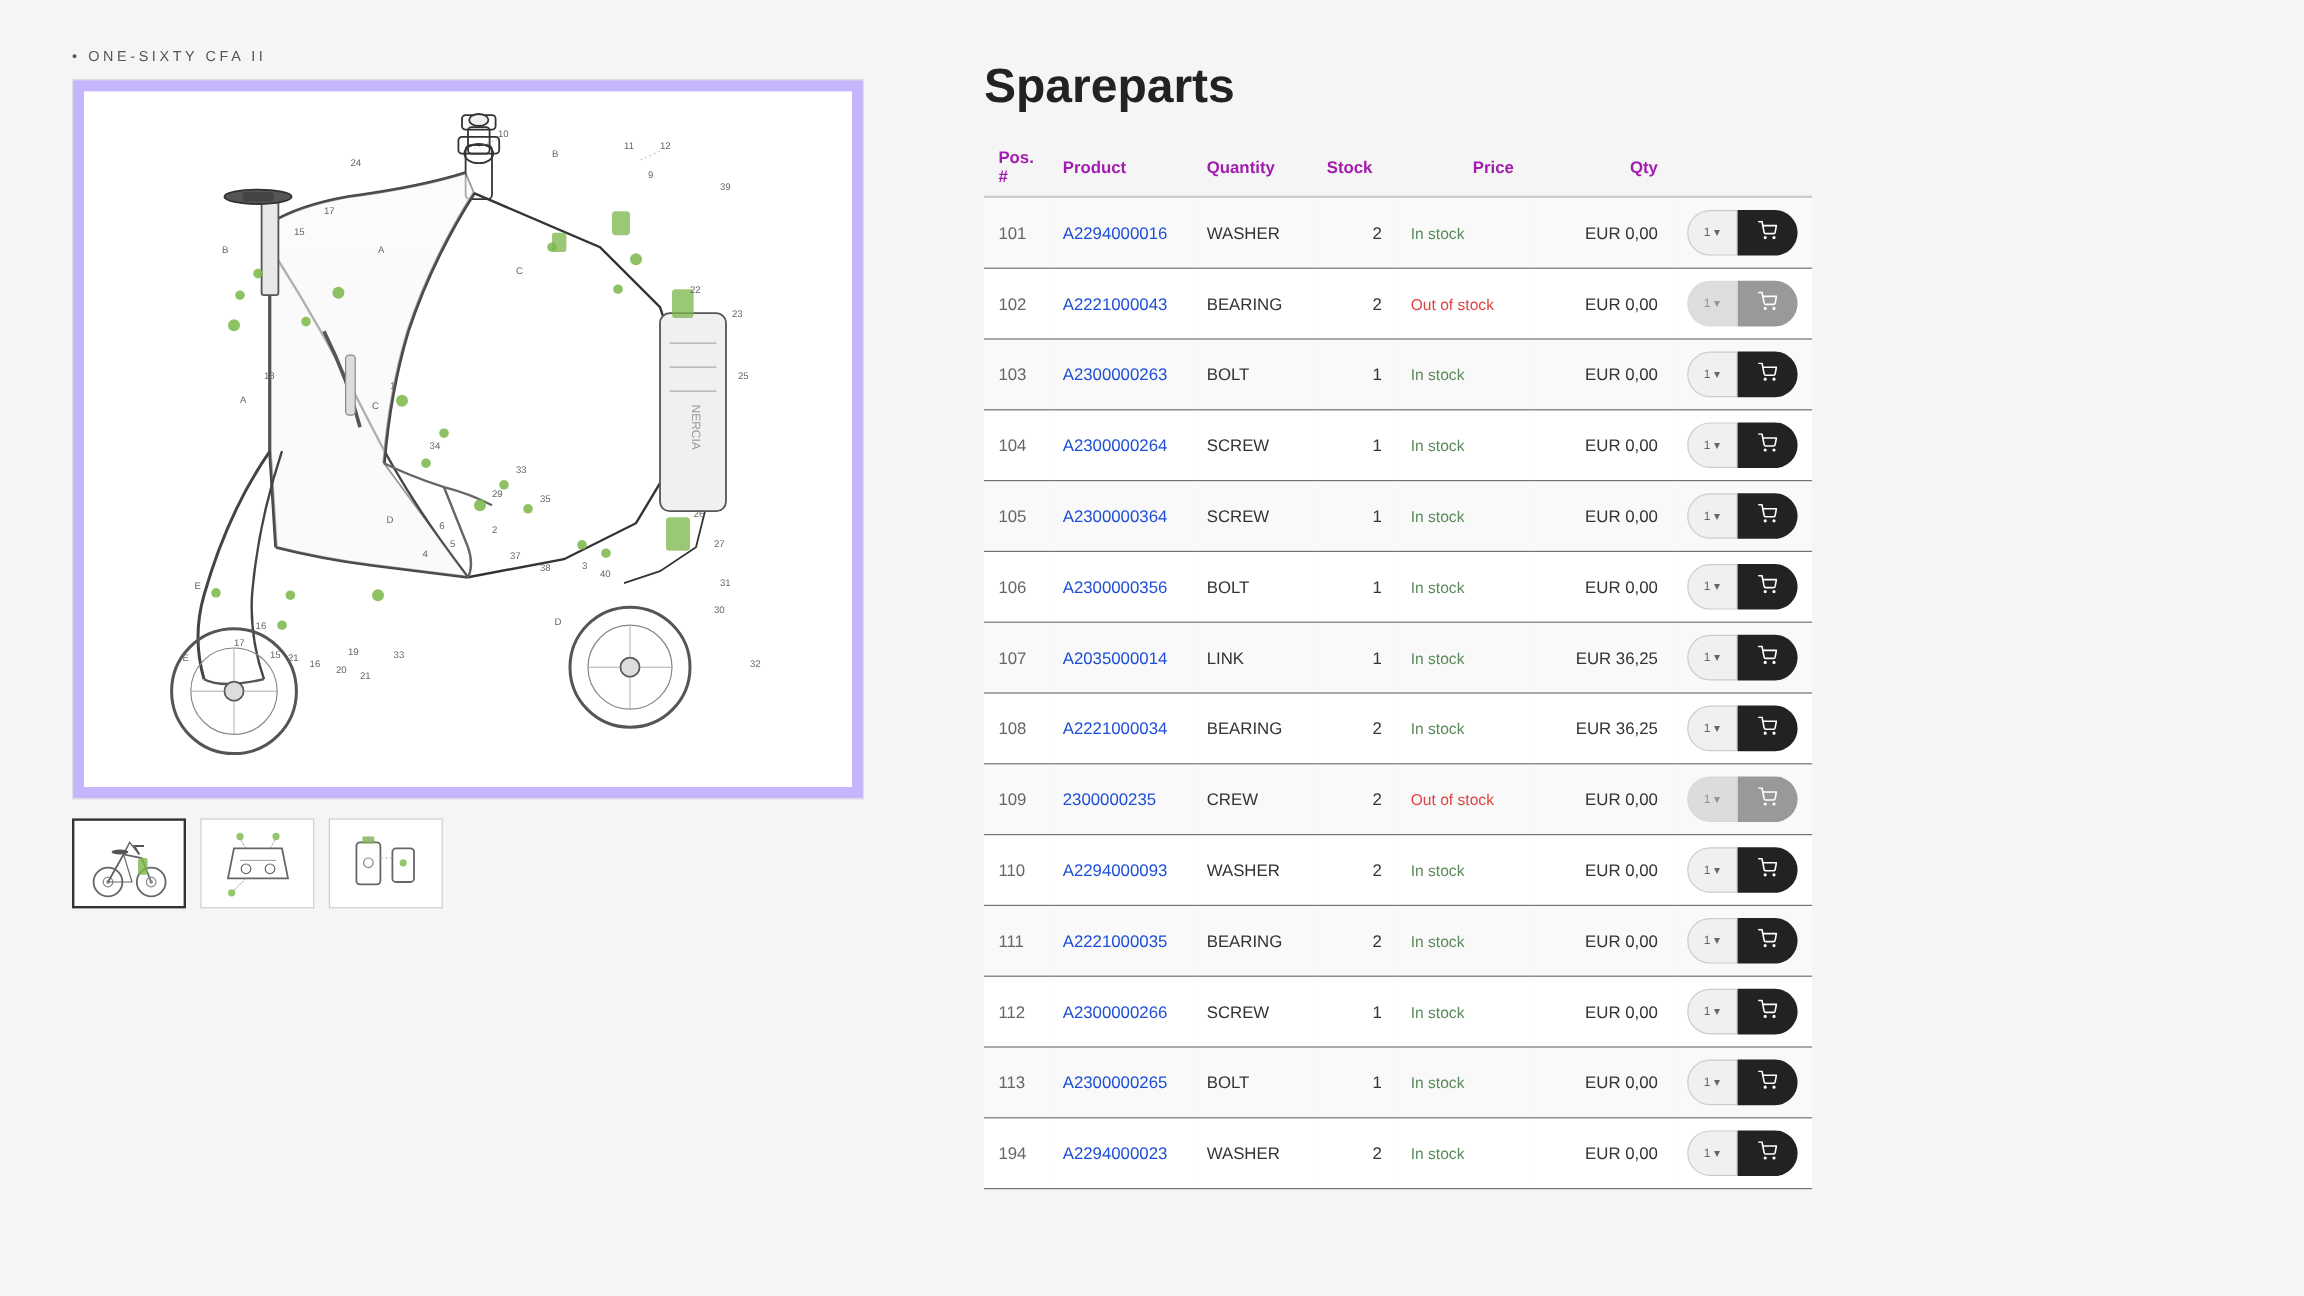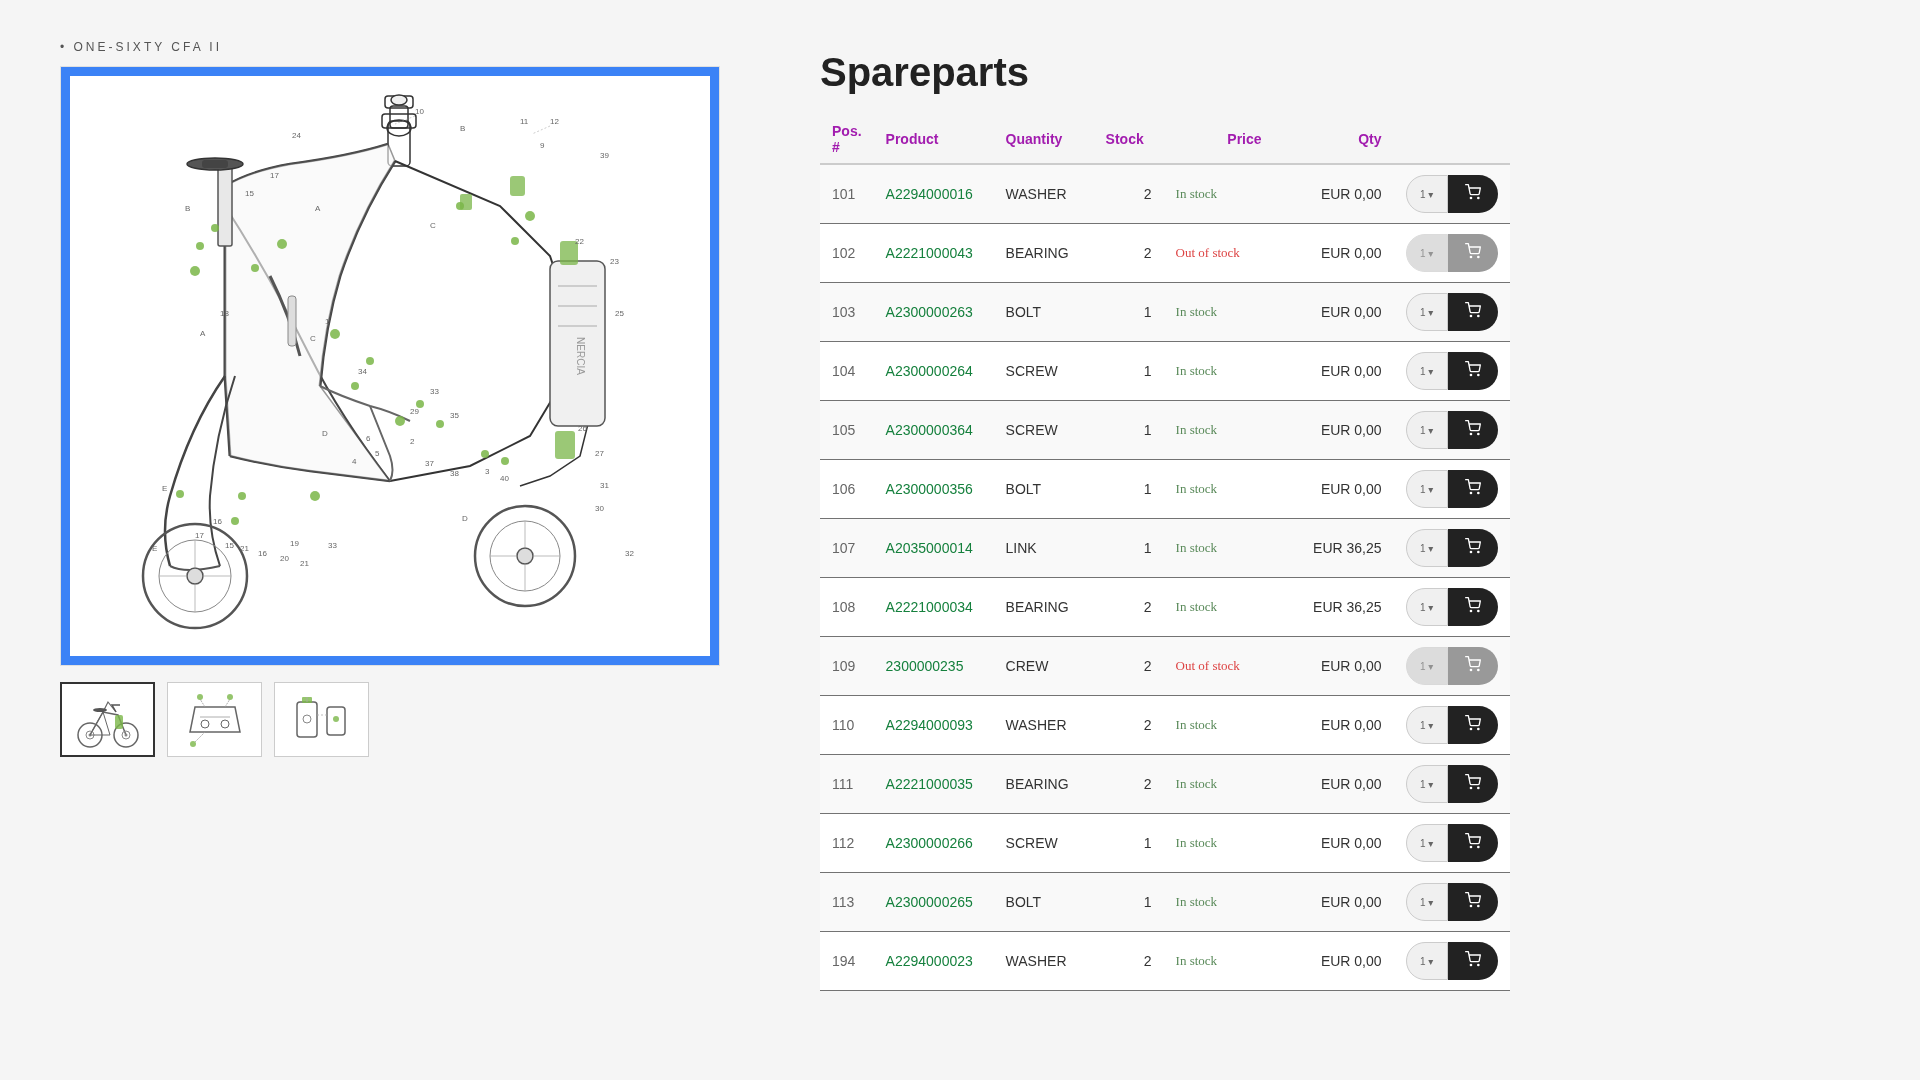--- a/index.html
+++ b/index.html
@@ -23,21 +23,21 @@
     }
     .diagram-title {
       font-size: 12px;
       letter-spacing: 3px;
       color: #555;
       margin-bottom: 12px;
       font-weight: normal;
       text-transform: uppercase;
     }
     .diagram-container {
-      background: #3b82f6;
+      background: #c4b5fd;
       border: 1px solid #e0e0e0;
       width: 660px;
       height: 600px;
       position: relative;
       overflow: hidden;
       display: flex;
       align-items: center;
       justify-content: center;
     }
     .diagram-svg {
@@ -162,24 +162,24 @@
       display: flex;
       align-items: center;
       justify-content: center;
       font-size: 16px;
     }
     .cart-btn.disabled {
       background: #999;
       cursor: not-allowed;
     }
     td.pos-col { color: #666; min-width: 50px; }
-    td.sku-col { min-width: 120px; color: #15803d; }
+    td.sku-col { min-width: 120px; color: #1d4ed8; }
     td.product-col { min-width: 100px; }
     td.qty-col { min-width: 70px; }
-    td.stock-col { min-width: 110px; font-family: Liberation Serif, serif; }
+    td.stock-col { min-width: 110px; }
     td.price-col { min-width: 120px; }
     td.action-col { min-width: 110px; }
   </style>
 </head>
 <body>
 
 <div class="main-container">
 
   <div class="left-panel">
     <div class="diagram-title">• ONE-SIXTY CFA II</div>

